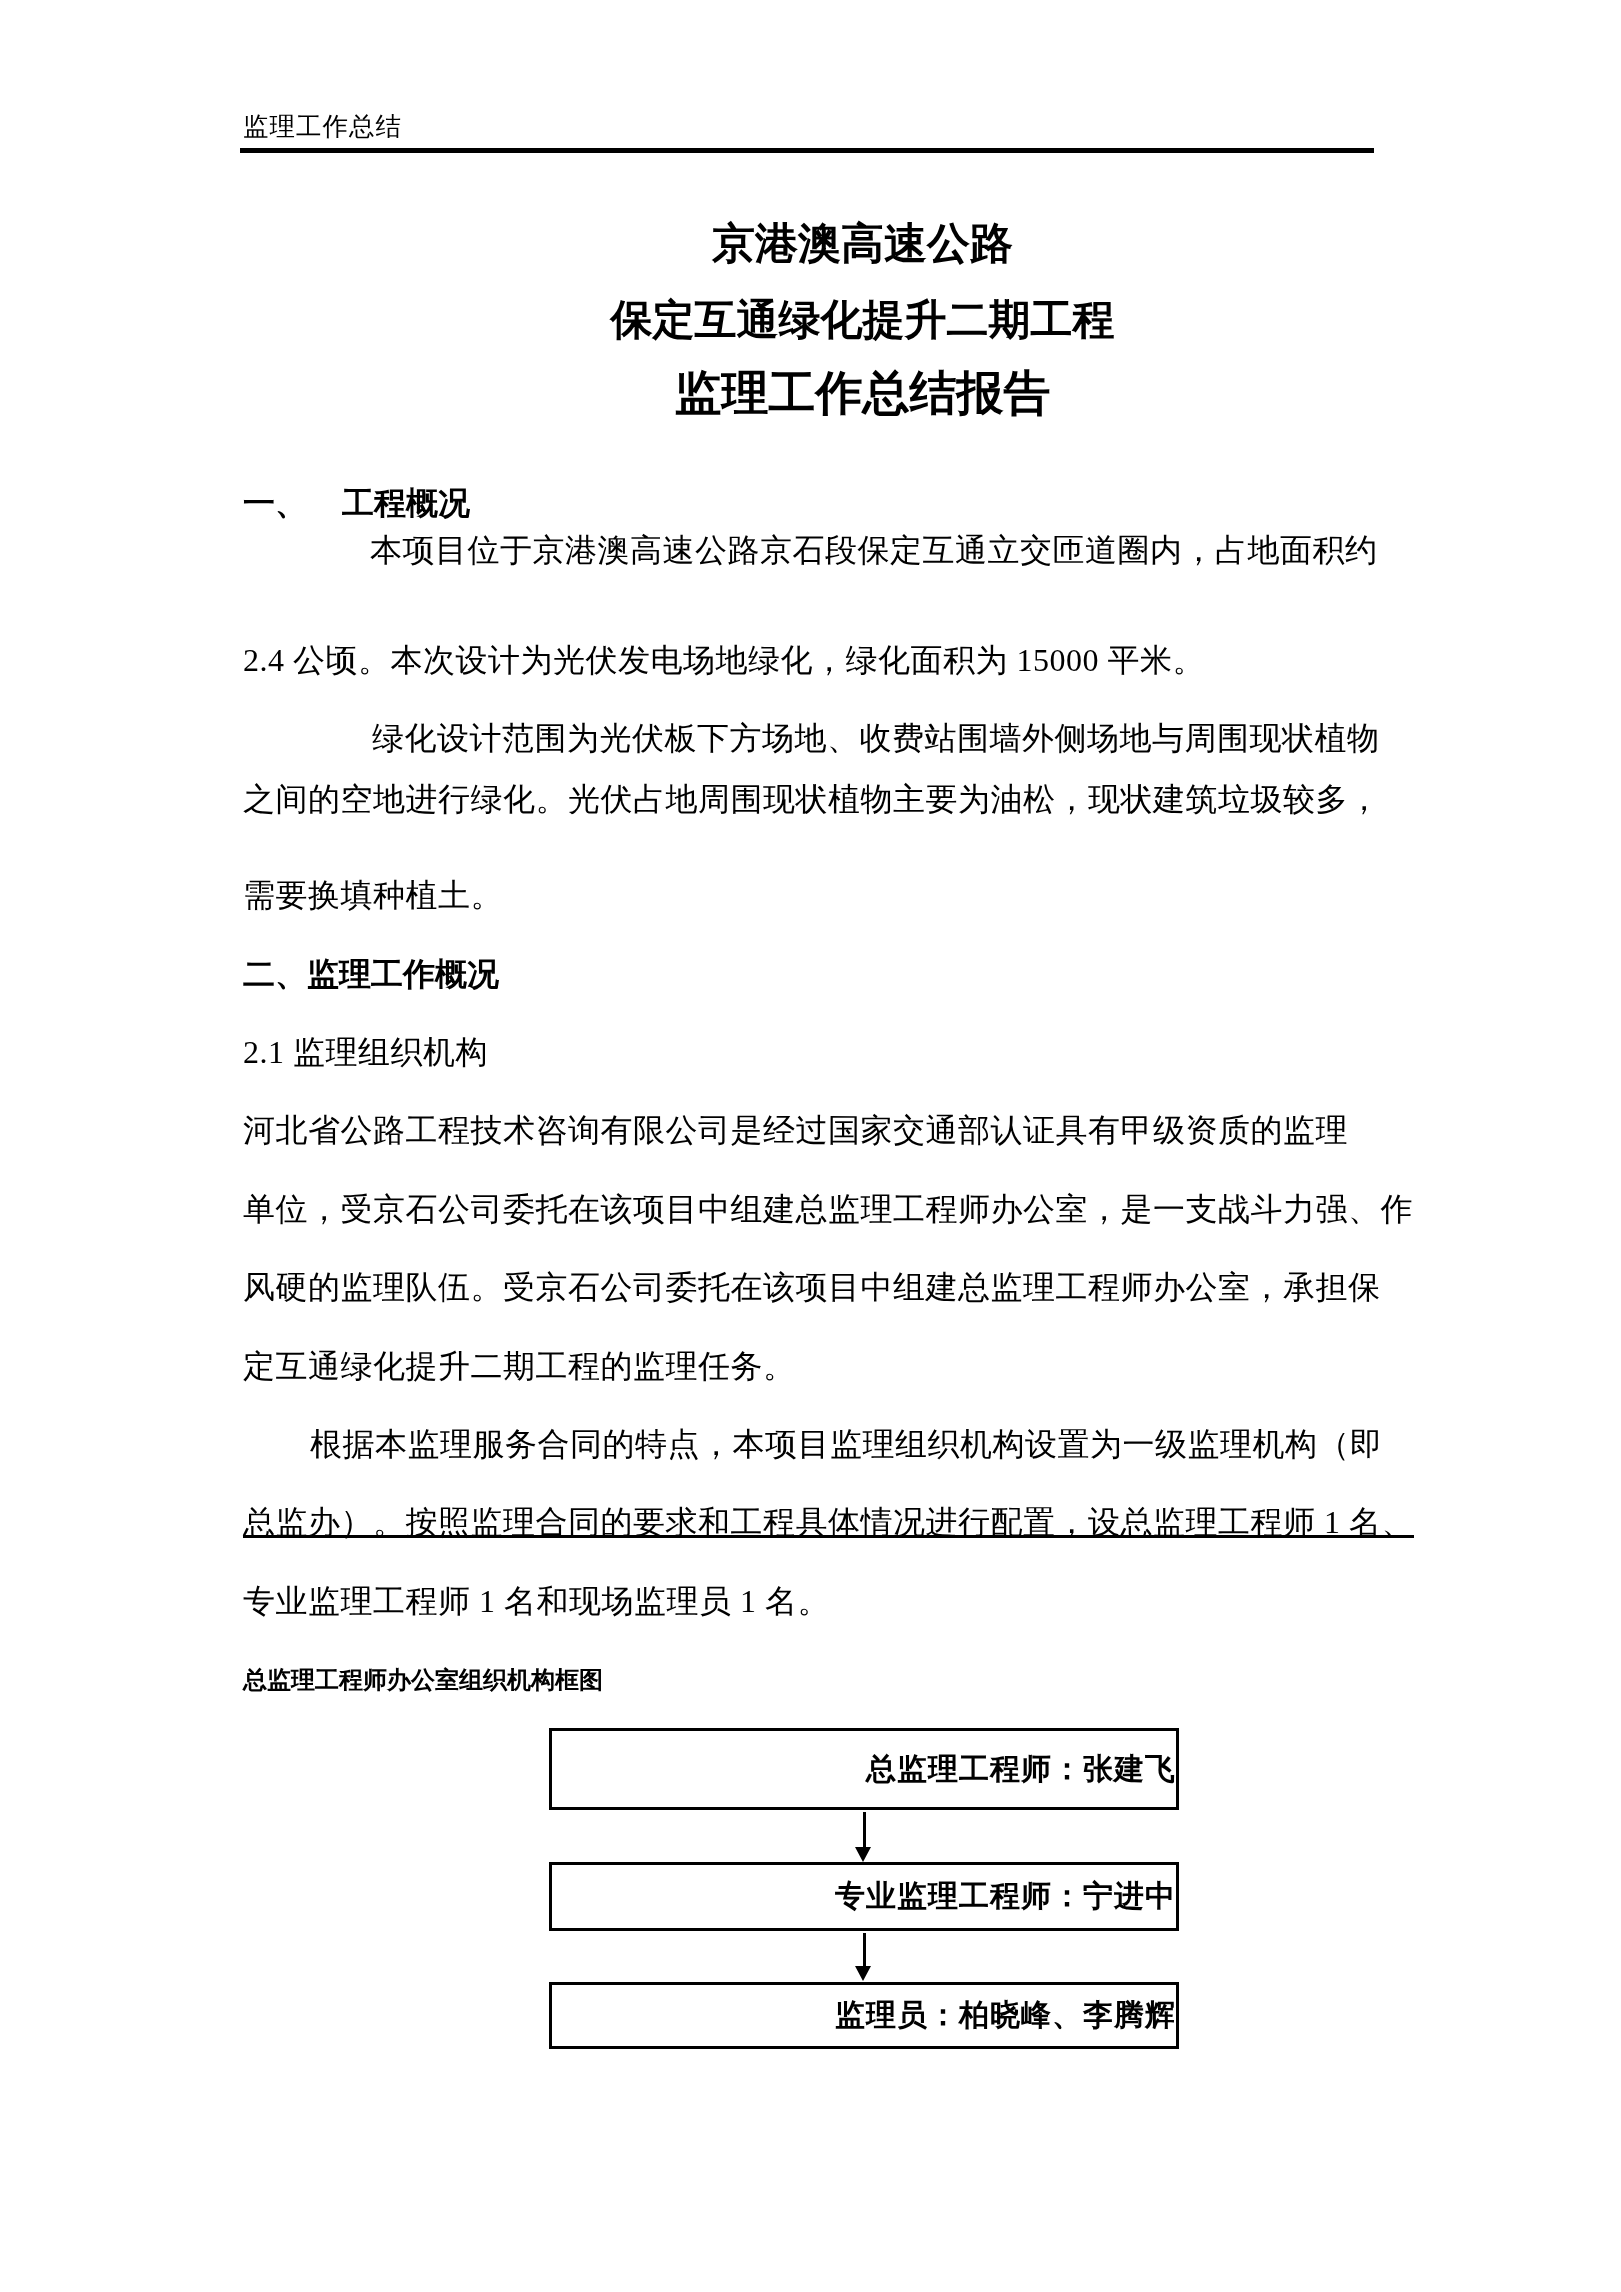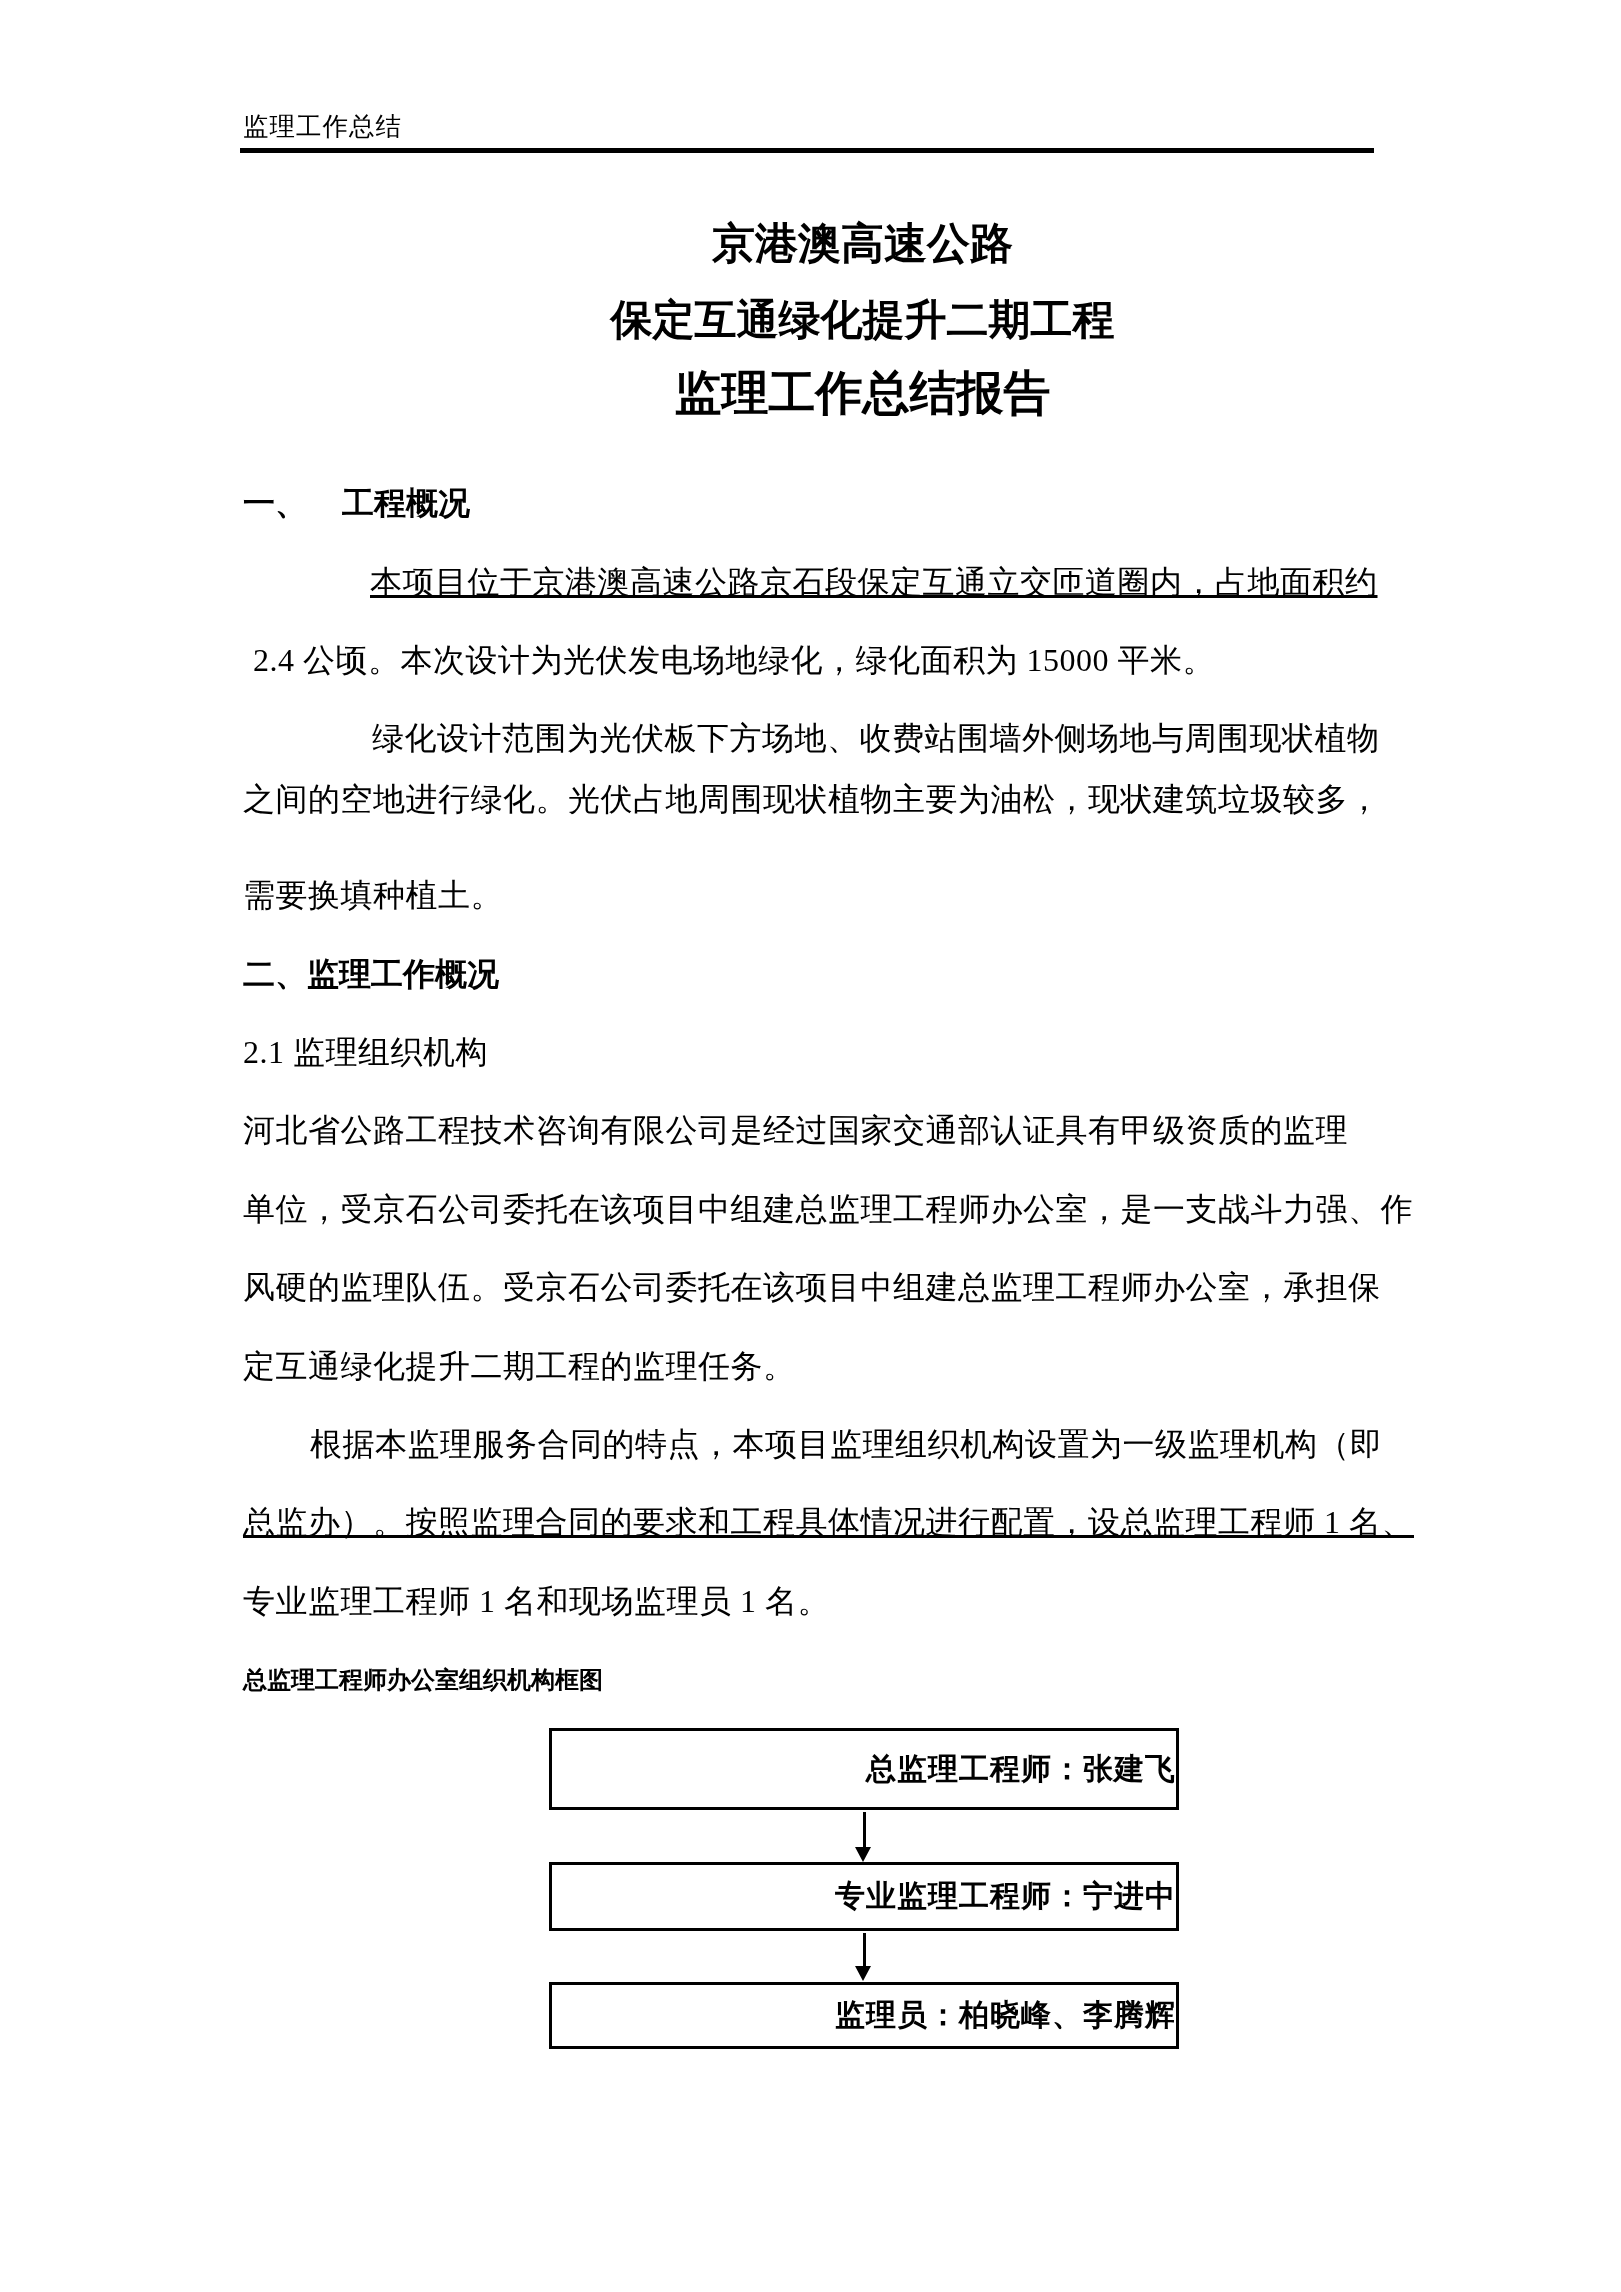--- a/index.html
+++ b/index.html
@@ -56,22 +56,22 @@
 
   <div class="abs" style="left:243px; top:114px; font-size:25.5px; letter-spacing:1px;">监理工作总结</div>
   <div class="rule" style="left:240px; top:148px; width:1134px; height:4.9px;"></div>
 
   <div class="abs center-band serif-bold" style="left:243px; top:222px; width:1239px; font-size:43px;">京港澳高速公路</div>
   <div class="abs center-band serif-bold" style="left:243px; top:299px; width:1239px; font-size:42px;">保定互通绿化提升二期工程</div>
   <div class="abs center-band serif-bold" style="left:243px; top:370px; width:1239px; font-size:47px;">监理工作总结报告</div>
 
   <div class="abs sans-bold" style="left:243px; top:487px; font-size:32px;"><span>一、</span><span style="margin-left:35px;">工程概况</span></div>
 
-  <div class="abs body-text" style="left:370px; top:566px;text-decoration:underline;">本项目位于京港澳高速公路京石段保定互通立交匝道圈内，占地面积约</div>
-  <div class="abs body-text" style="left:243px; top:644px;margin-left:10px;">2.4 公顷。本次设计为光伏发电场地绿化，绿化面积为 15000 平米。</div>
+  <div class="abs body-text" style="left:370px; top:534px;">本项目位于京港澳高速公路京石段保定互通立交匝道圈内，占地面积约</div>
+  <div class="abs body-text" style="left:243px; top:644px;">2.4 公顷。本次设计为光伏发电场地绿化，绿化面积为 15000 平米。</div>
 
   <div class="abs body-text" style="left:372px; top:722px;">绿化设计范围为光伏板下方场地、收费站围墙外侧场地与周围现状植物</div>
   <div class="abs body-text" style="left:243px; top:783px;">之间的空地进行绿化。光伏占地周围现状植物主要为油松，现状建筑垃圾较多，</div>
   <div class="abs body-text" style="left:243px; top:879px;">需要换填种植土。</div>
 
   <div class="abs sans-bold" style="left:243px; top:958px; font-size:32px;">二、监理工作概况</div>
   <div class="abs body-text" style="left:243px; top:1036px;">2.1 监理组织机构</div>
 
   <div class="abs body-text" style="left:243px; top:1114px;">河北省公路工程技术咨询有限公司是经过国家交通部认证具有甲级资质的监理</div>
   <div class="abs body-text" style="left:243px; top:1193px;">单位，受京石公司委托在该项目中组建总监理工程师办公室，是一支战斗力强、作</div>

